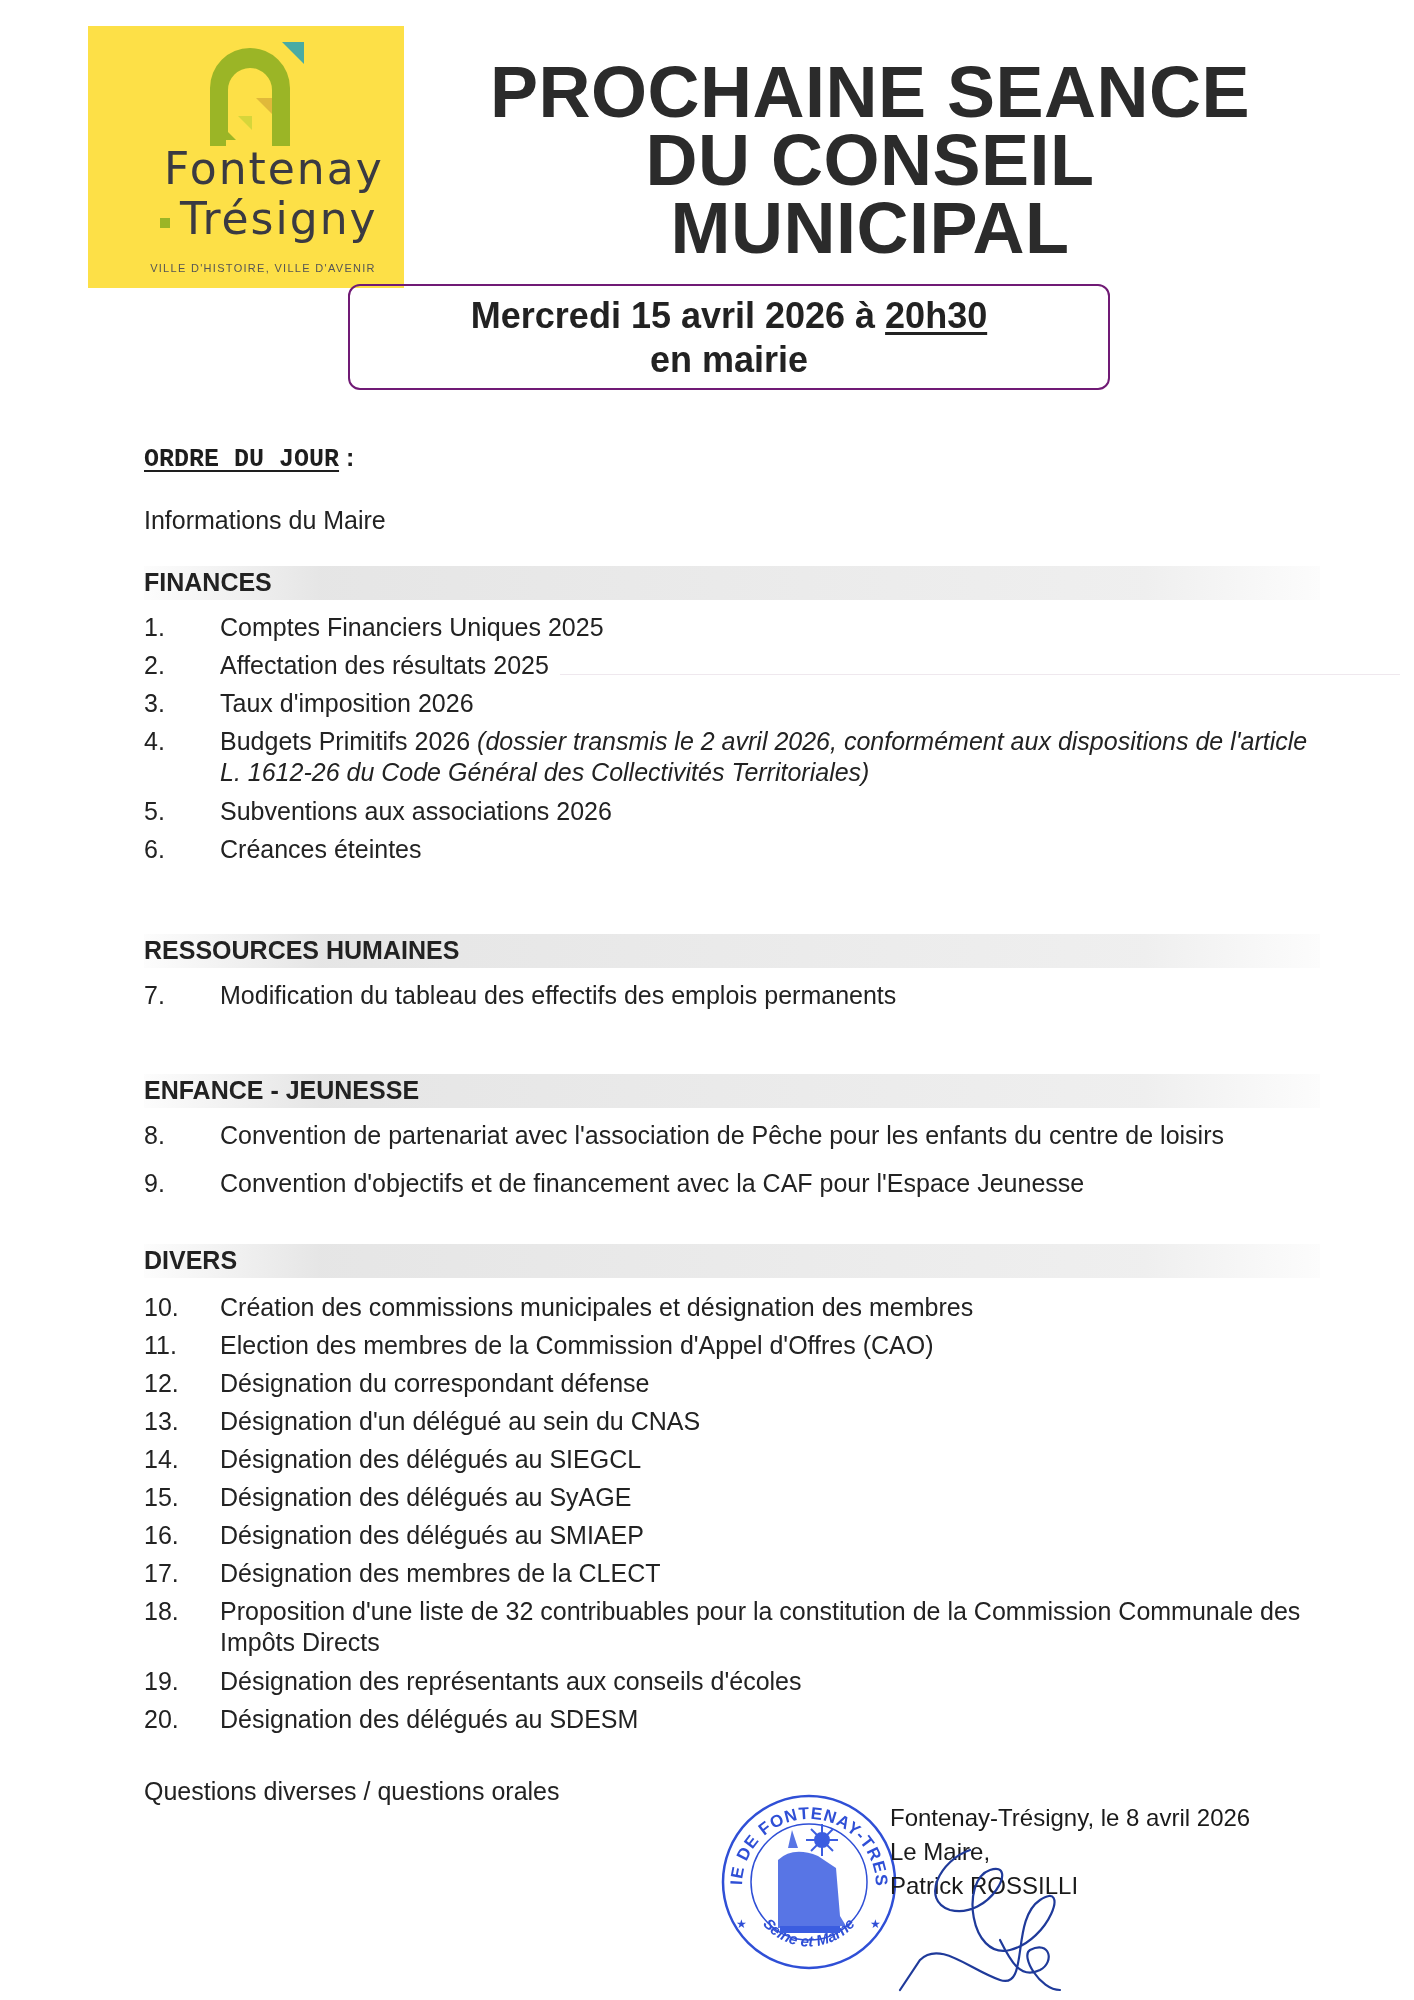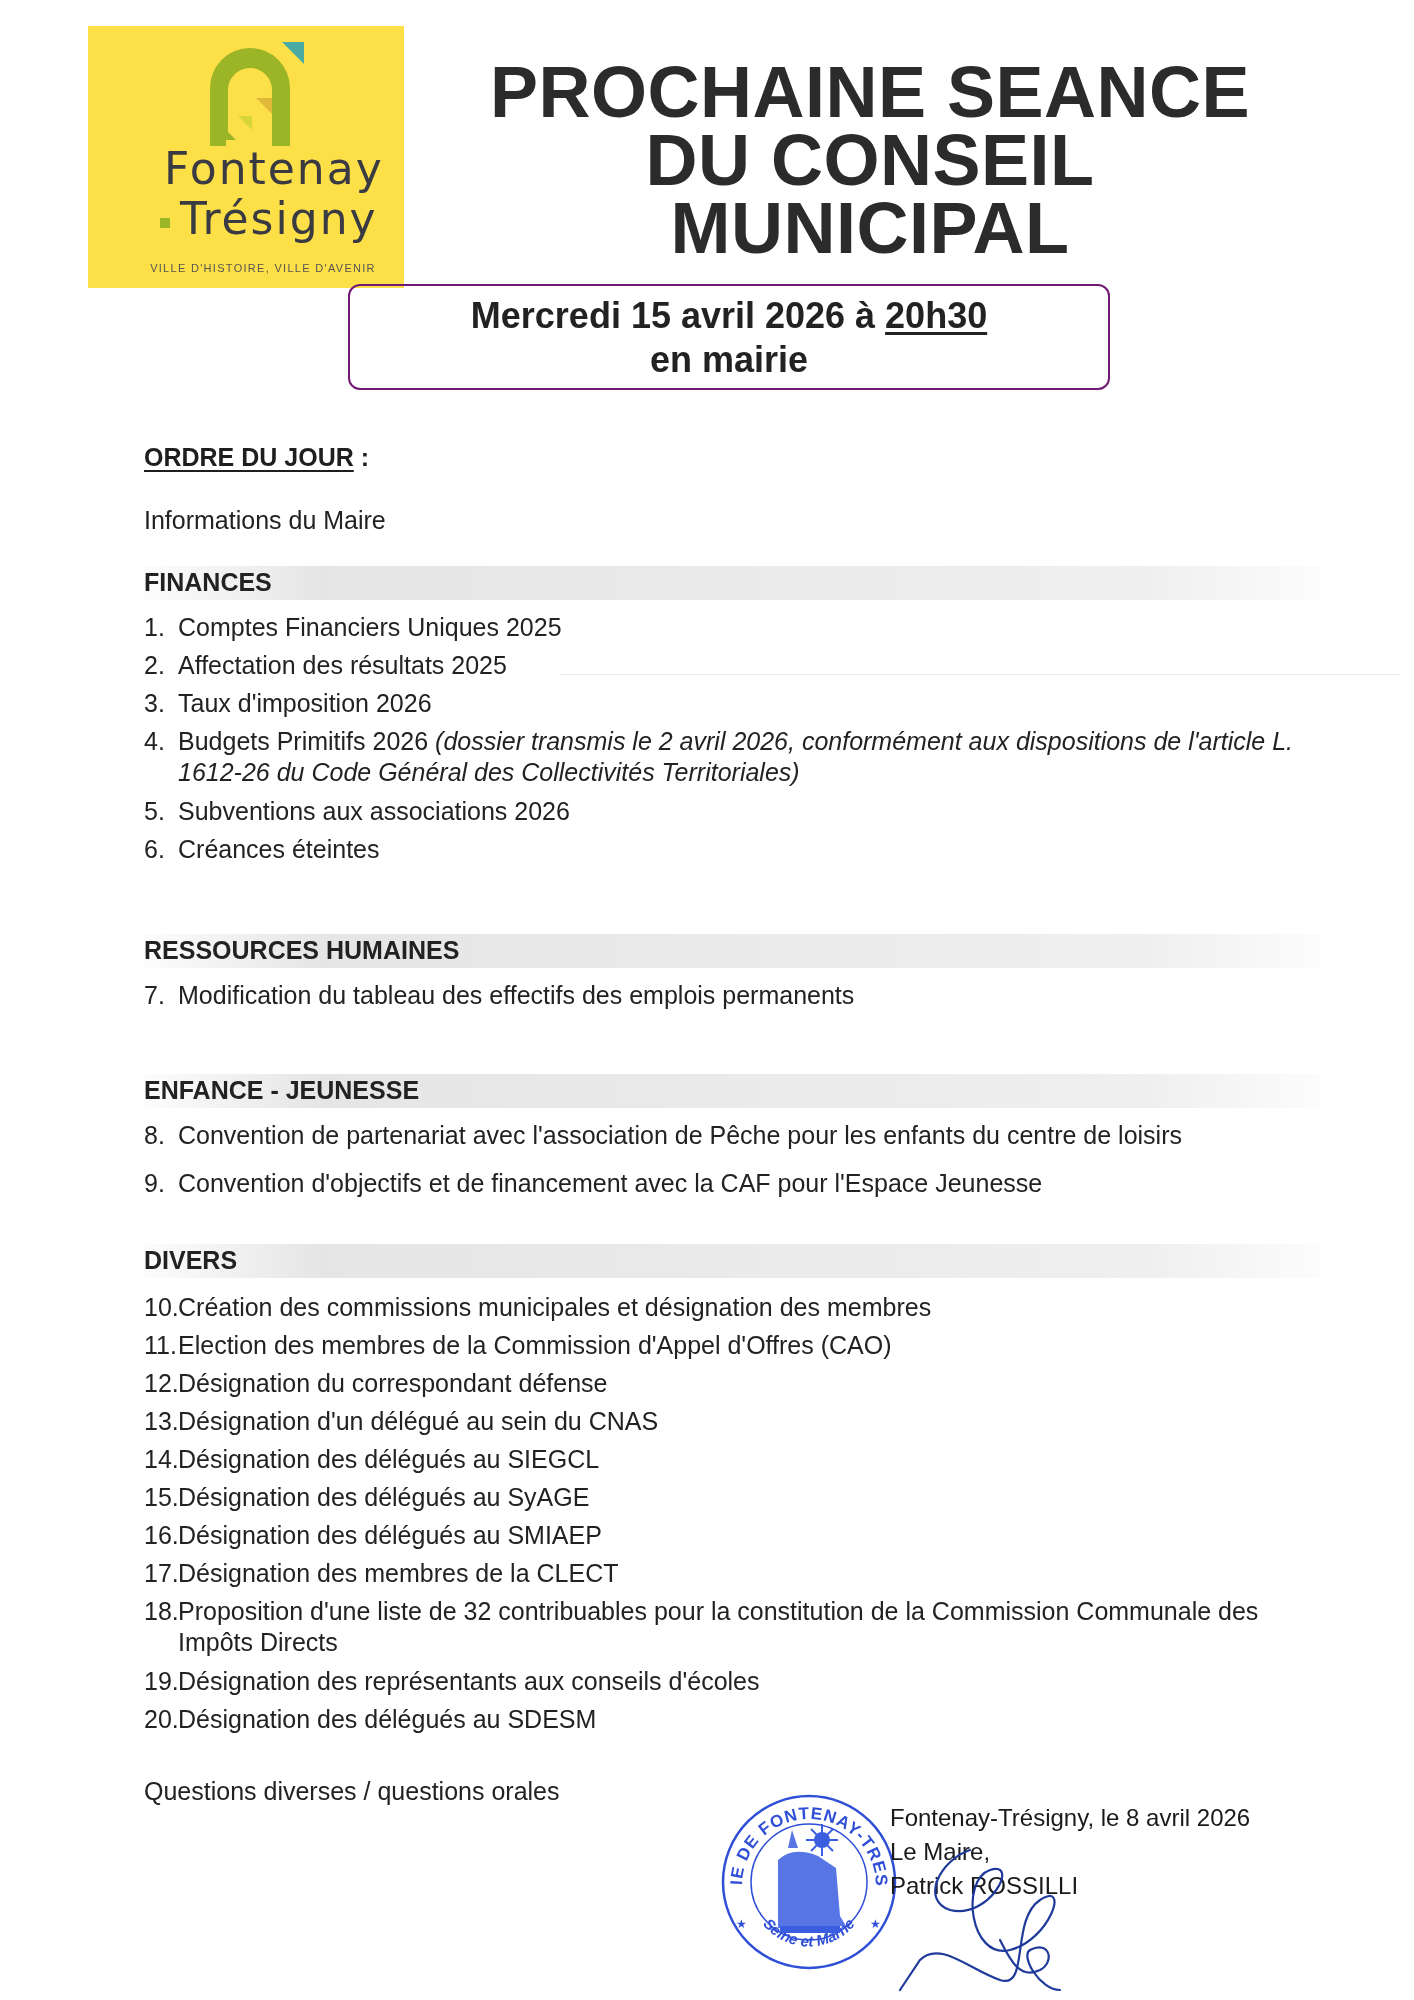--- a/index.html
+++ b/index.html
@@ -23,28 +23,28 @@
   #title { left:440px; top:58px; width:860px; text-align:center; font-weight:bold;
     font-size:72px; line-height:68px; color:#2b2b2b; letter-spacing:0.5px; }
   
   #date-box { left:348px; top:284px; width:762px; height:106px; border:2px solid #701a75;
     border-radius:12px; box-sizing:border-box; text-align:center; font-weight:bold;
     font-size:36px; line-height:44px; padding-top:8px; color:#222; }
   #date-box .time { text-decoration:underline; text-underline-offset:4px; }
   
   .txt { font-size:25px; color:#222; white-space:nowrap; }
   #agenda-label { left:144px; top:443px; font-weight:bold; font-size:25px; }
-  #agenda-label .u { text-decoration:underline; text-underline-offset:4px; }
+  #agenda-label .u { text-decoration:underline; text-underline-offset:4px;font-family:Liberation Mono, monospace; }
   #intro { left:144px; top:506px; }
   .band { left:144px; width:1176px; height:34px;
     background:linear-gradient(to right, rgba(230,230,230,0.1) 0%, rgba(225,225,225,0.85) 15%, rgba(232,232,232,0.7) 85%, rgba(240,240,240,0.2) 100%); }
   .section-h { left:144px; font-weight:bold; font-size:25px; color:#222; }
   .item { left:144px; width:1180px; font-size:25px; color:#222; line-height:31px; }
   .item .num { position:absolute; left:0; top:0; width:60px; }
-  .item .label { display:block; margin-left:34px; white-space:normal; }
+  .item .label { display:block; margin-left:76px; white-space:normal; }
   .item i { font-style:italic; }
   #faint-line { left:560px; top:674px; width:840px; height:1px; background:#efe8ee; }
   #questions { left:144px; top:1777px; }
   
   #stamp { left:718px; top:1788px; width:182px; height:188px; }
   #sig-text { left:890px; top:1788px; font-weight:normal; font-size:24px; line-height:34px; color:#1a1a1a; white-space:nowrap;margin-top:13px; }
   #sig-scribble { left:880px; top:1840px; width:270px; height:160px; }
 </style>
 </head>
 <body>

